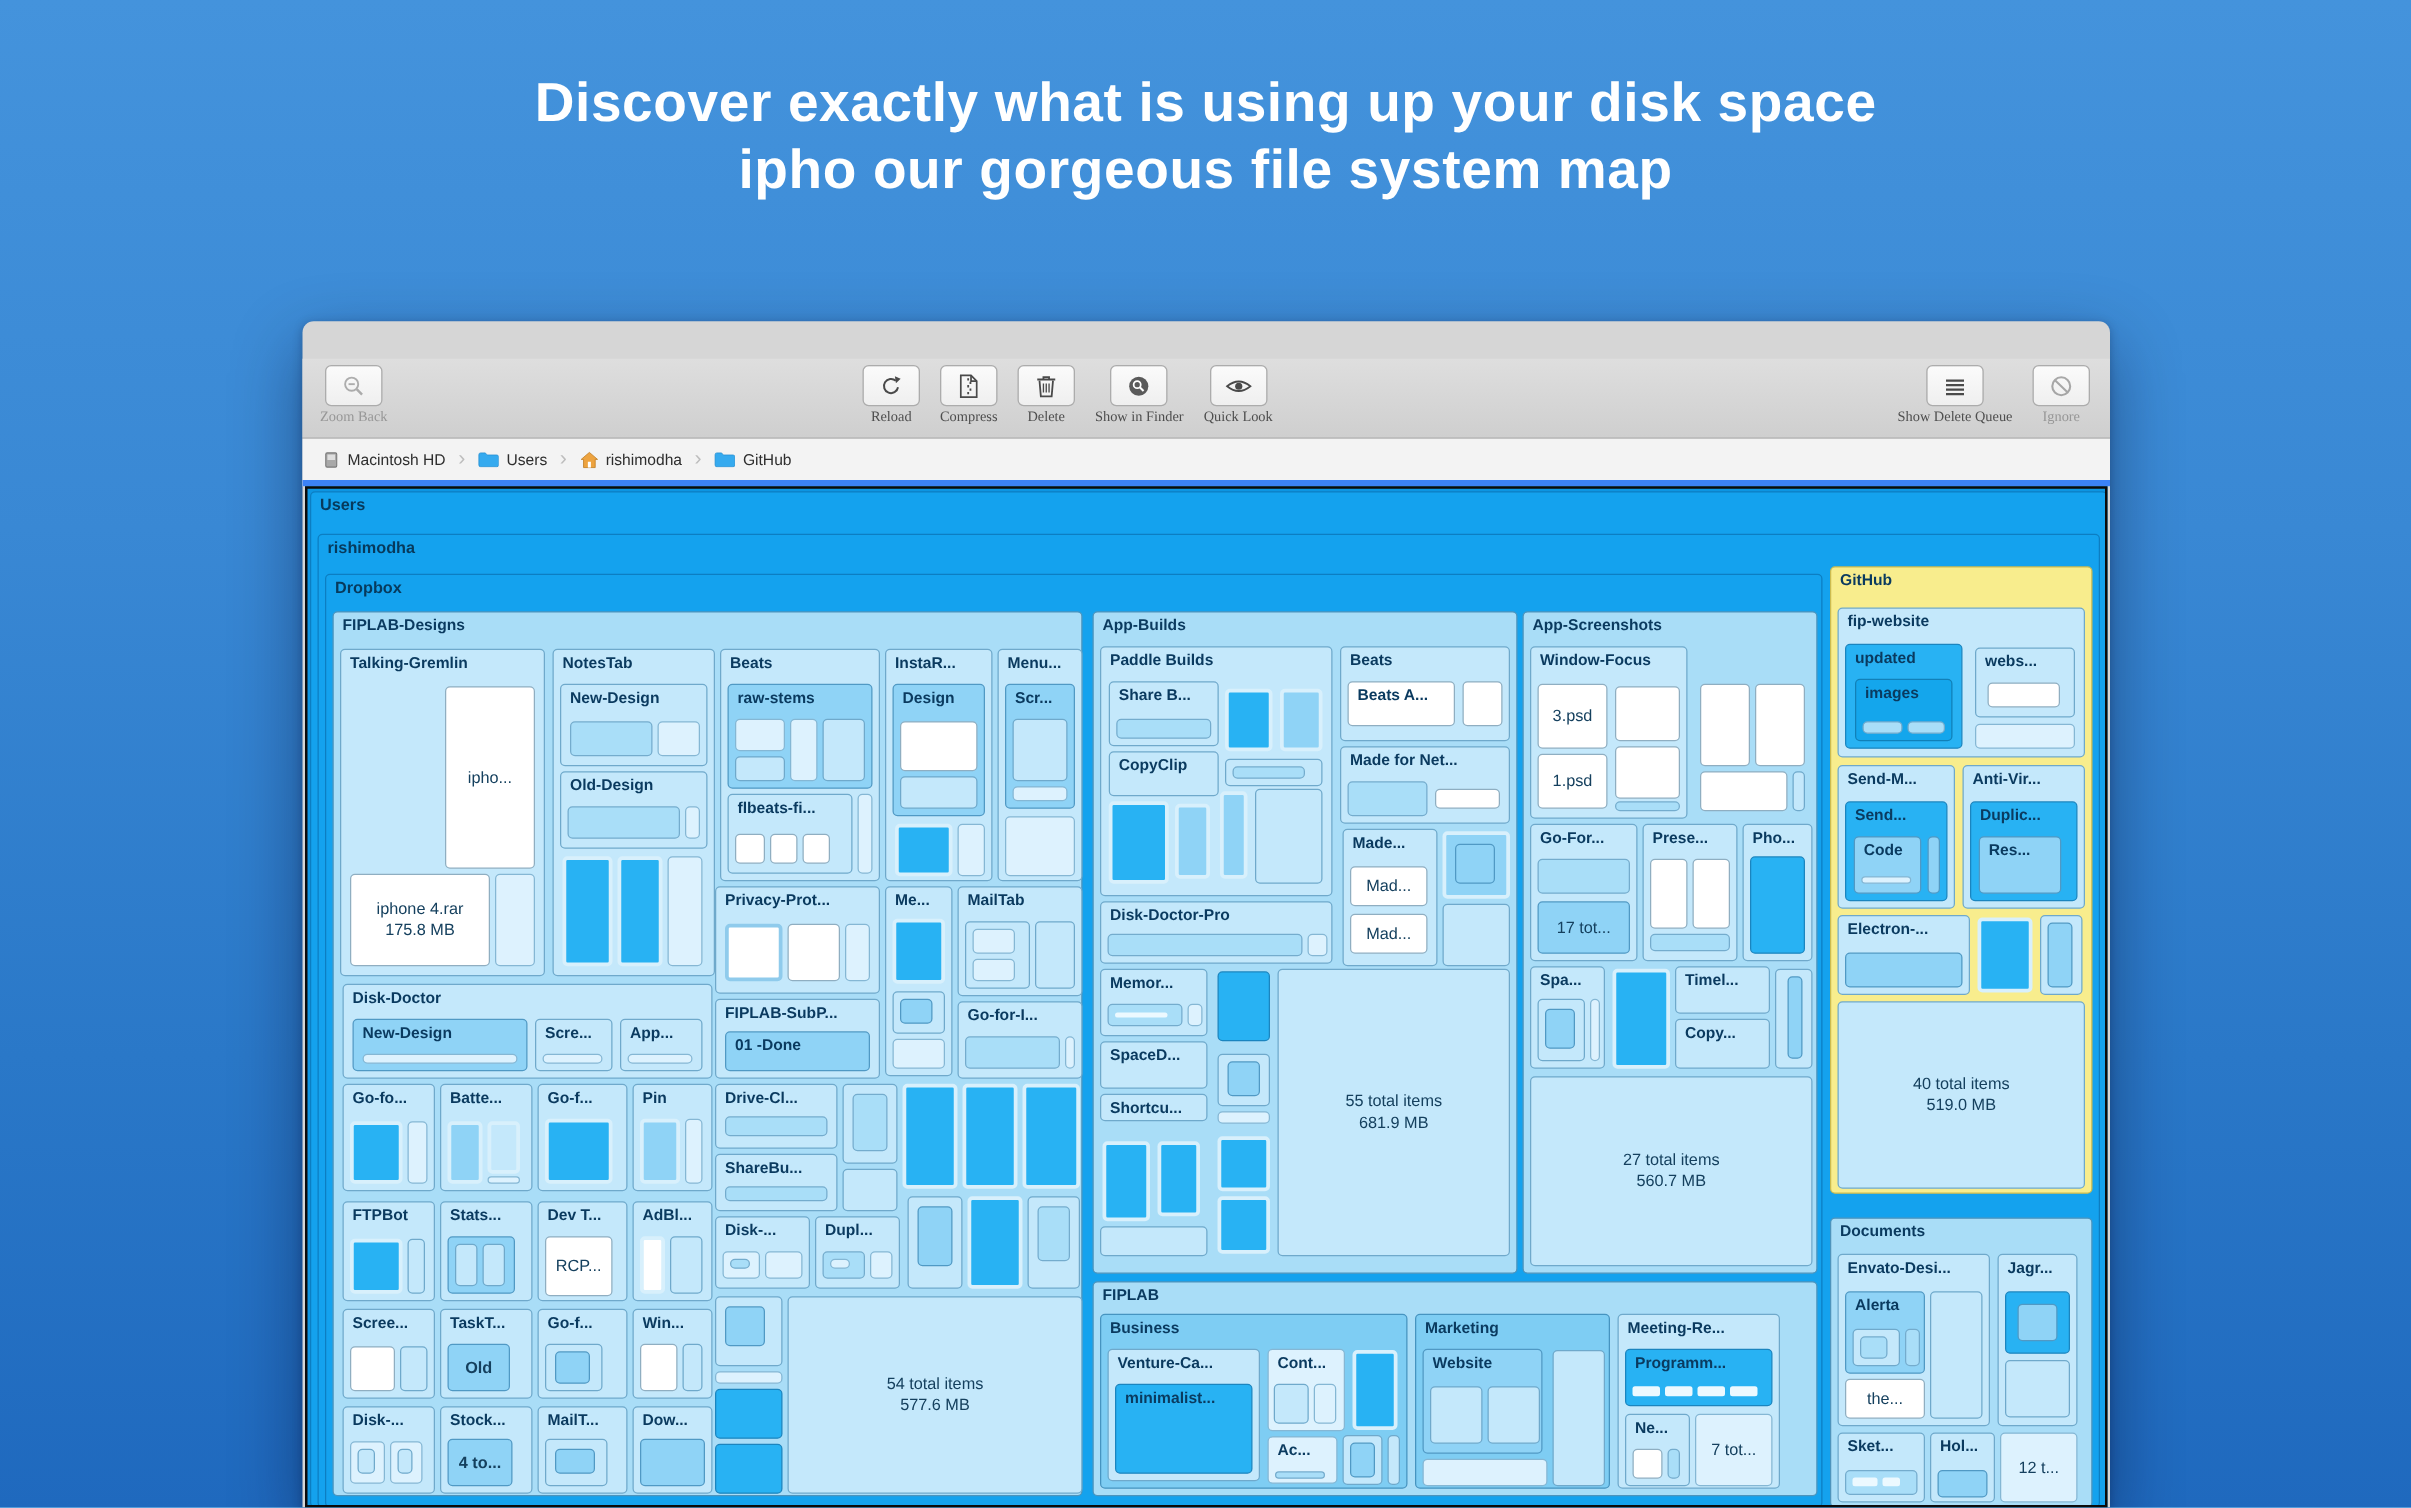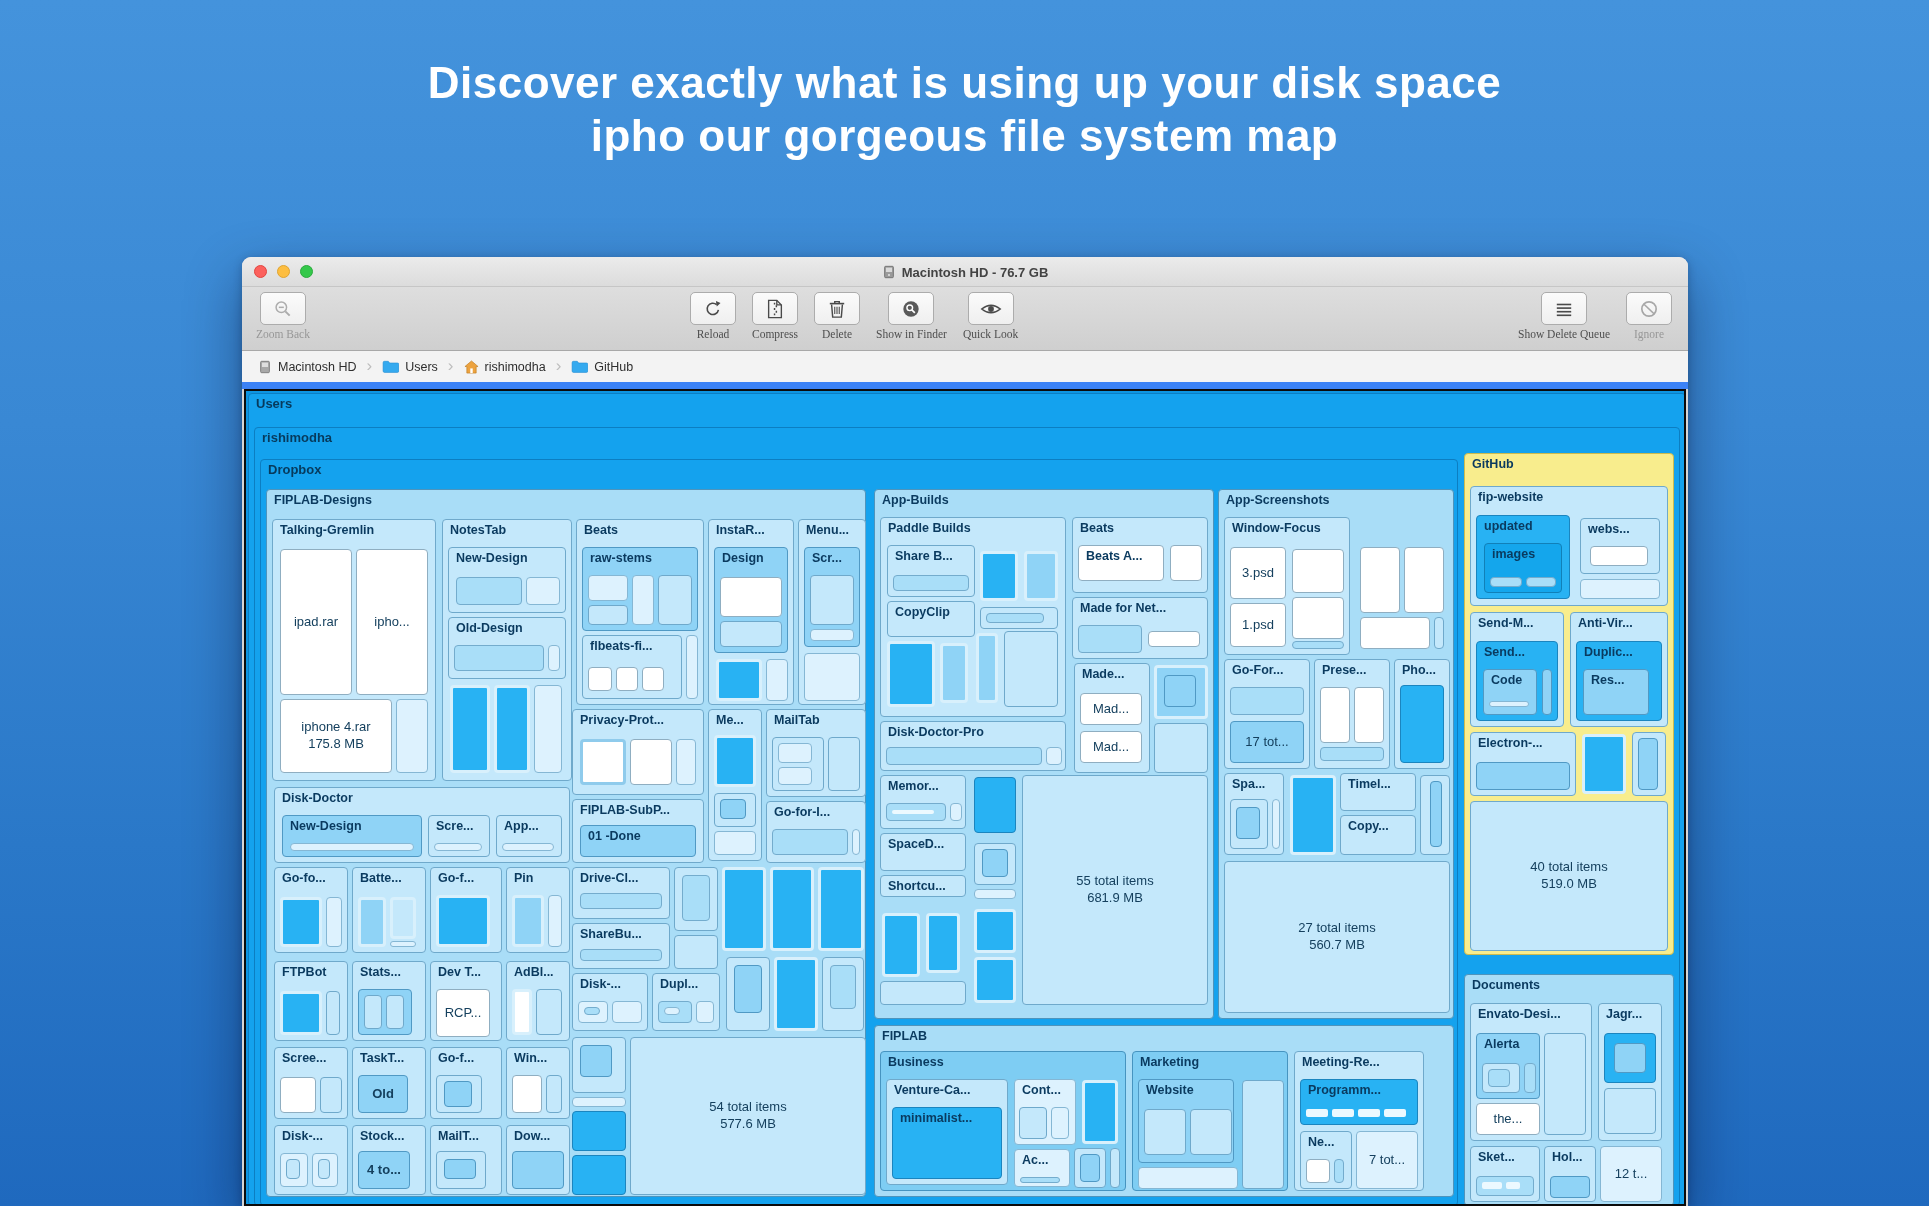--- a/index.html
+++ b/index.html
@@ -30,21 +30,21 @@
   .toolbar { position:absolute; left:0; top:30px; right:0; height:64px;
              background:linear-gradient(#DEDEDE,#CFCFCF); border-bottom:1px solid #A8A8A8;font-family:Liberation Serif, serif; }
   .tgroup { position:absolute; top:5px; display:flex; gap:16px; }
   .tbtnwrap { display:flex; flex-direction:column; align-items:center; gap:3px; }
   .tbtn { width:46px; height:33px; border-radius:5px; background:linear-gradient(#FBFBFB,#EFEFEF);
           border:1px solid #ACACAC; display:flex; align-items:center; justify-content:center; }
   .tlabel { font-size:11.5px; color:#4E4E4E; white-space:nowrap; }
   .dim .tbtn svg { opacity:.45; }
   .dim .tlabel { color:#979797; }
   .crumbbar { position:absolute; left:0; top:94px; right:0; height:38px; background:#F3F3F3;
-              border-bottom:7px solid #3b82f6; display:flex; align-items:center; padding-left:12px; }
+              border-bottom:5px solid #3b82f6; display:flex; align-items:center; padding-left:12px; }
   .crumb { display:flex; align-items:center; gap:6px; font-size:12.5px; color:#2E2E2E; padding:0 4px; }
   .csep { color:#BDBDBD; font-size:17px; margin:0 6px 2px 6px; font-weight:400; }
   
   .treemap { position:absolute; left:2px; top:132px; width:1442px; height:817px;
              background:#0D95E2; border:2px solid #0B0B0B; overflow:hidden; }
   .tm { position:absolute; border-radius:4px; overflow:hidden; }
   .tm .tl { position:absolute; top:2px; left:7px; right:3px; font-size:12.5px; font-weight:700;
             color:#0A3A5F; white-space:nowrap; overflow:hidden; line-height:1.3; }
   .tm .tl.ctr { top:0; left:0; right:0; bottom:0; display:flex; align-items:center; justify-content:center;
                 text-align:center; white-space:pre-line; font-weight:400; font-size:13px; color:#15405E; }
@@ -68,37 +68,20 @@
 </head>
 <body>
 
 <div class="hero">
   <div>Discover exactly what is using up your disk space</div>
   <div>ipho our gorgeous file system map</div>
 </div>
 
 <div class="window">
 
-  <div class="titlebar">
-    <div class="lights">
-      <span class="light r"></span>
-      <span class="light y"></span>
-      <span class="light g"></span>
-    </div>
-    <div class="title">
-      <span>
-        <svg width="14" height="14" viewBox="0 0 16 16">
-            <rect x="3" y="1.5" width="10" height="13" rx="1.2" fill="#9a9a9a" stroke="#6d6d6d"></rect>
-            <rect x="4.5" y="3" width="7" height="5" fill="#d9d9d9"></rect>
-            <circle cx="8" cy="11.5" r="1.1" fill="#e8e8e8"></circle>
-          </svg>
-      </span>
-      <span>Macintosh HD - 76.7 GB</span>
-    </div>
-  </div>
 
   <div class="toolbar">
     <div class="tgroup" style="left:14px;">
       <div class="tbtnwrap dim">
         <span class="tbtn">
             <span>
           <svg width="20" height="20" viewBox="0 0 24 24" fill="none" stroke="#555" stroke-width="1.8">
                 <circle cx="10" cy="10" r="6.3"></circle>
                 <line x1="7" y1="10" x2="13" y2="10"></line>
                 <line x1="14.8" y1="14.8" x2="20" y2="20" stroke-width="2.4"></line>
@@ -246,23 +229,20 @@
       </div>
       <div class="tm lvl" style="left: 14px; top: 68px; width: 1198px; height: 747px;">
         <span class="tl">Dropbox</span>
       </div>
       <div class="tm sec" style="left: 20px; top: 98px; width: 600px; height: 708px;">
         <span class="tl">FIPLAB-Designs</span>
       </div>
       <div class="tm t2" style="left: 26px; top: 128px; width: 164px; height: 262px;">
         <span class="tl">Talking-Gremlin</span>
       </div>
-      <div class="tm t0" style="left: 34px; top: 158px; width: 72px; height: 146px;">
-        <span class="tl ctr">ipad.rar</span>
-      </div>
       <div class="tm t0" style="left: 110px; top: 158px; width: 72px; height: 146px;">
         <span class="tl ctr">ipho...</span>
       </div>
       <div class="tm t0" style="left: 34px; top: 308px; width: 112px; height: 74px;">
         <span class="tl ctr">iphone 4.rar
 175.8 MB</span>
       </div>
       <div class="tm t1" style="left: 150px; top: 308px; width: 32px; height: 74px;"></div>
       <div class="tm t2" style="left: 196px; top: 128px; width: 130px; height: 262px;">
         <span class="tl">NotesTab</span>

